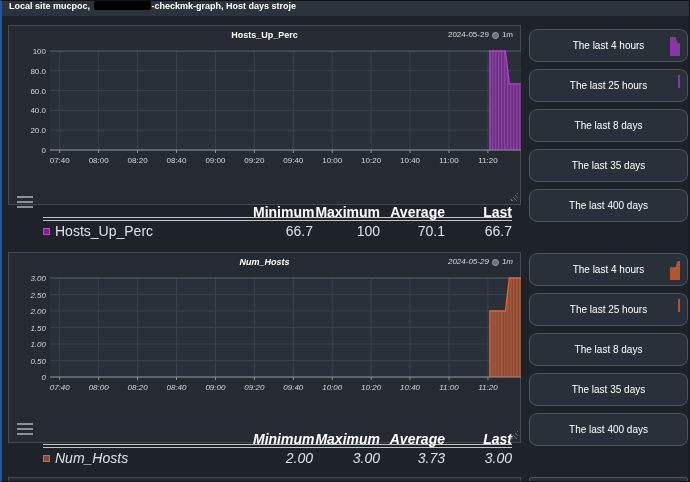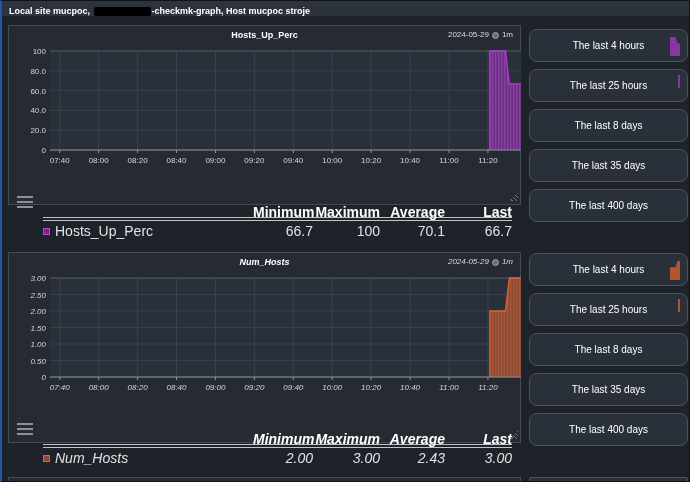--- a/index.html
+++ b/index.html
@@ -9,21 +9,21 @@
     background:#1e232a;
     font-family:"Liberation Sans", sans-serif;
     color:#fff;
     border-top:1px solid #10141a;
     border-right:1px solid #10141a;
     border-bottom:1px solid #10141a;
     border-left:2px solid #2456a8;
   }
   .top-strip {
     position:absolute; left:0; top:0; width:688px; height:15px;
-    background:#2d333d; display:flex; align-items:flex-end; padding-left:7px;
+    background:#2d333d; display:flex; align-items:flex-start; padding-left:7px;
     font-size:9px; font-weight:bold; color:#fff; white-space:pre;
   }
   .redacted { display:inline-block; width:57px; height:9px; background:#000; border-radius:2px; margin:0 1px; vertical-align:-1px; }
   .panel {
     position:absolute; left:6px; width:513px; height:180px;
     background:#262b33; border:1px solid #434a54;
   }
   .panel-title {
     position:absolute; top:4px; left:0; right:0; text-align:center;
     font-size:9px; font-weight:bold; color:#fff;
@@ -69,21 +69,21 @@
   .preview-block.orange { background:#b5532e; clip-path:polygon(0 33%,55% 33%,75% 0,100% 0,100% 100%,0 100%); }
   .preview-line { position:absolute; right:7px; top:5px; width:2px; height:13px; }
   .preview-line.purple { background:#8a35a5; }
   .preview-line.orange { background:#b5532e; }
   .sliver-panel { position:absolute; top:476px; left:6px; width:513px; height:8px; background:#262b33; border:1px solid #434a54; }
   .sliver-btn { position:absolute; top:476px; left:527px; width:159px; height:8px; background:#2a303a; border:1px solid #4d545e; border-radius:2px; }
 </style>
 </head>
 <body>
 
-<div class="top-strip"><span>Local site mucpoc, </span><span class="redacted"></span><span>-checkmk-graph, Host mucpoc stroje</span></div>
+<div class="top-strip"><span>Local site mucpoc, </span><span class="redacted"></span><span>-checkmk-graph, Host days stroje</span></div>
 
 <div class="panel" style="top:24px;">
   <div class="panel-title">Hosts_Up_Perc</div>
   <div class="date-stamp">
     <span>2024-05-29</span>
     <span class="clock-icon"></span>
     <span>1m</span>
   </div>
   <svg class="chart" id="chart0" width="513" height="140">
       <rect x="41" y="25" width="471" height="99" fill="#2a303a"></rect>
@@ -256,21 +256,21 @@
       <span class="num">Last</span>
     </div>
     <div class="legend-sep"></div>
     <div class="legend-grid legend-row">
       <span class="series-name">
           <span class="swatch orange"></span>
           <span>Num_Hosts</span>
         </span>
       <span class="num">2.00</span>
       <span class="num">3.00</span>
-      <span class="num">2.43</span>
+      <span class="num">3.73</span>
       <span class="num">3.00</span>
     </div>
   </div>
   <div class="resize-handle"></div>
 </div>
 
 <div class="btn-col" style="top:28px;">
   <button class="range-btn">
       <span>The last 4 hours</span>
       <span class="preview-block purple"></span>

